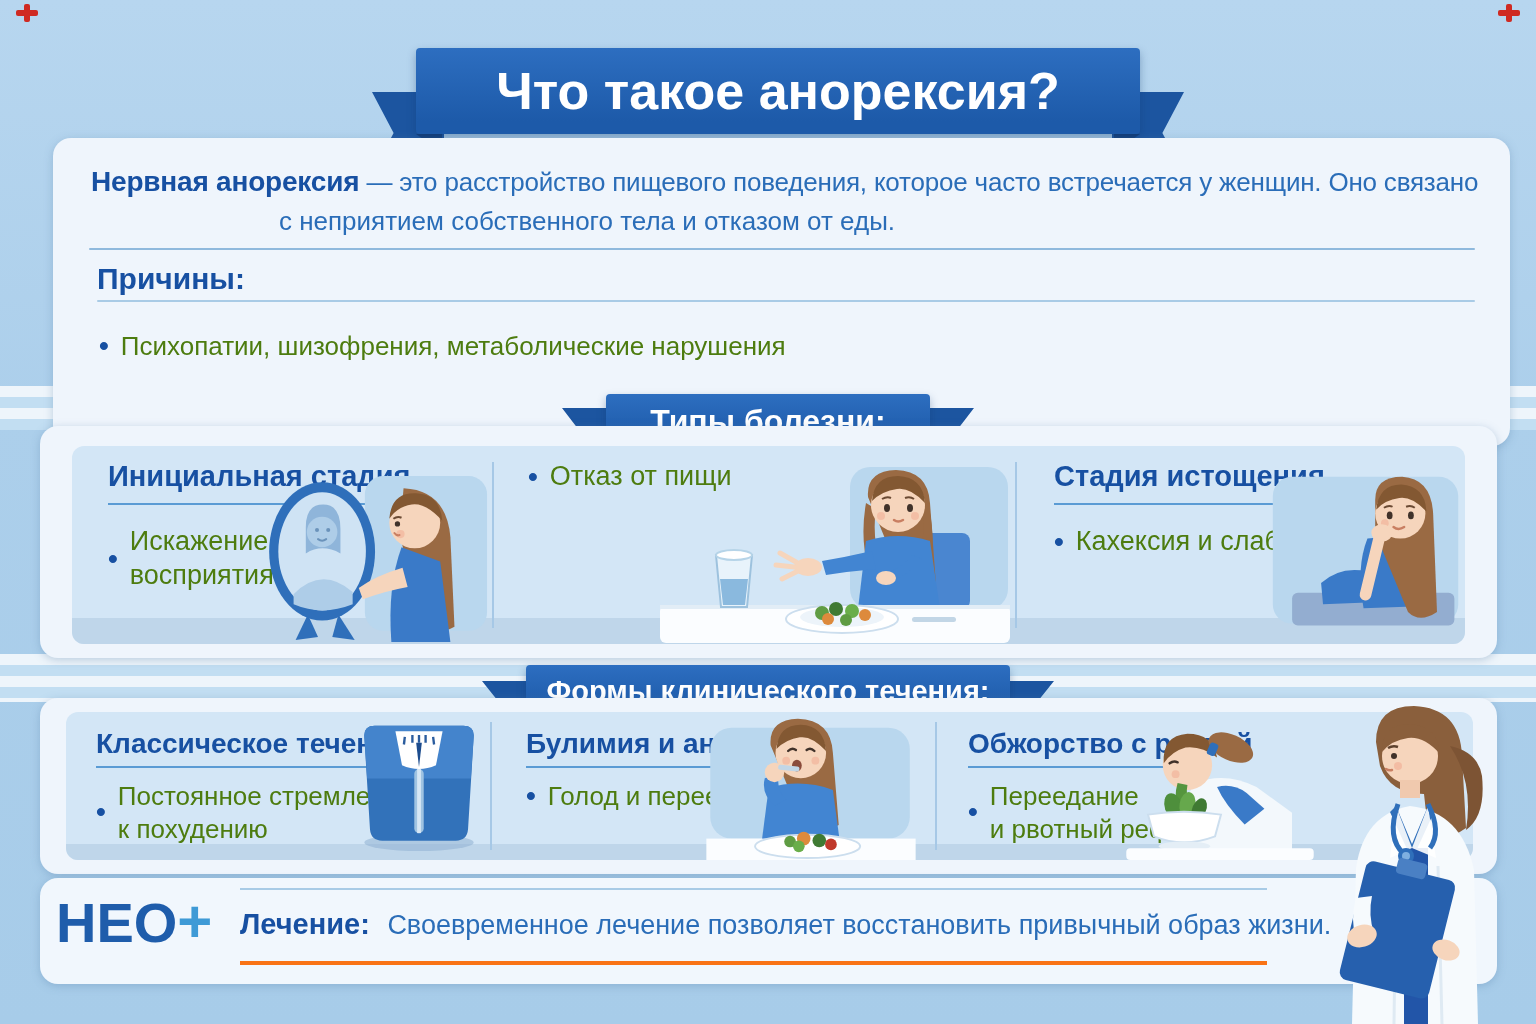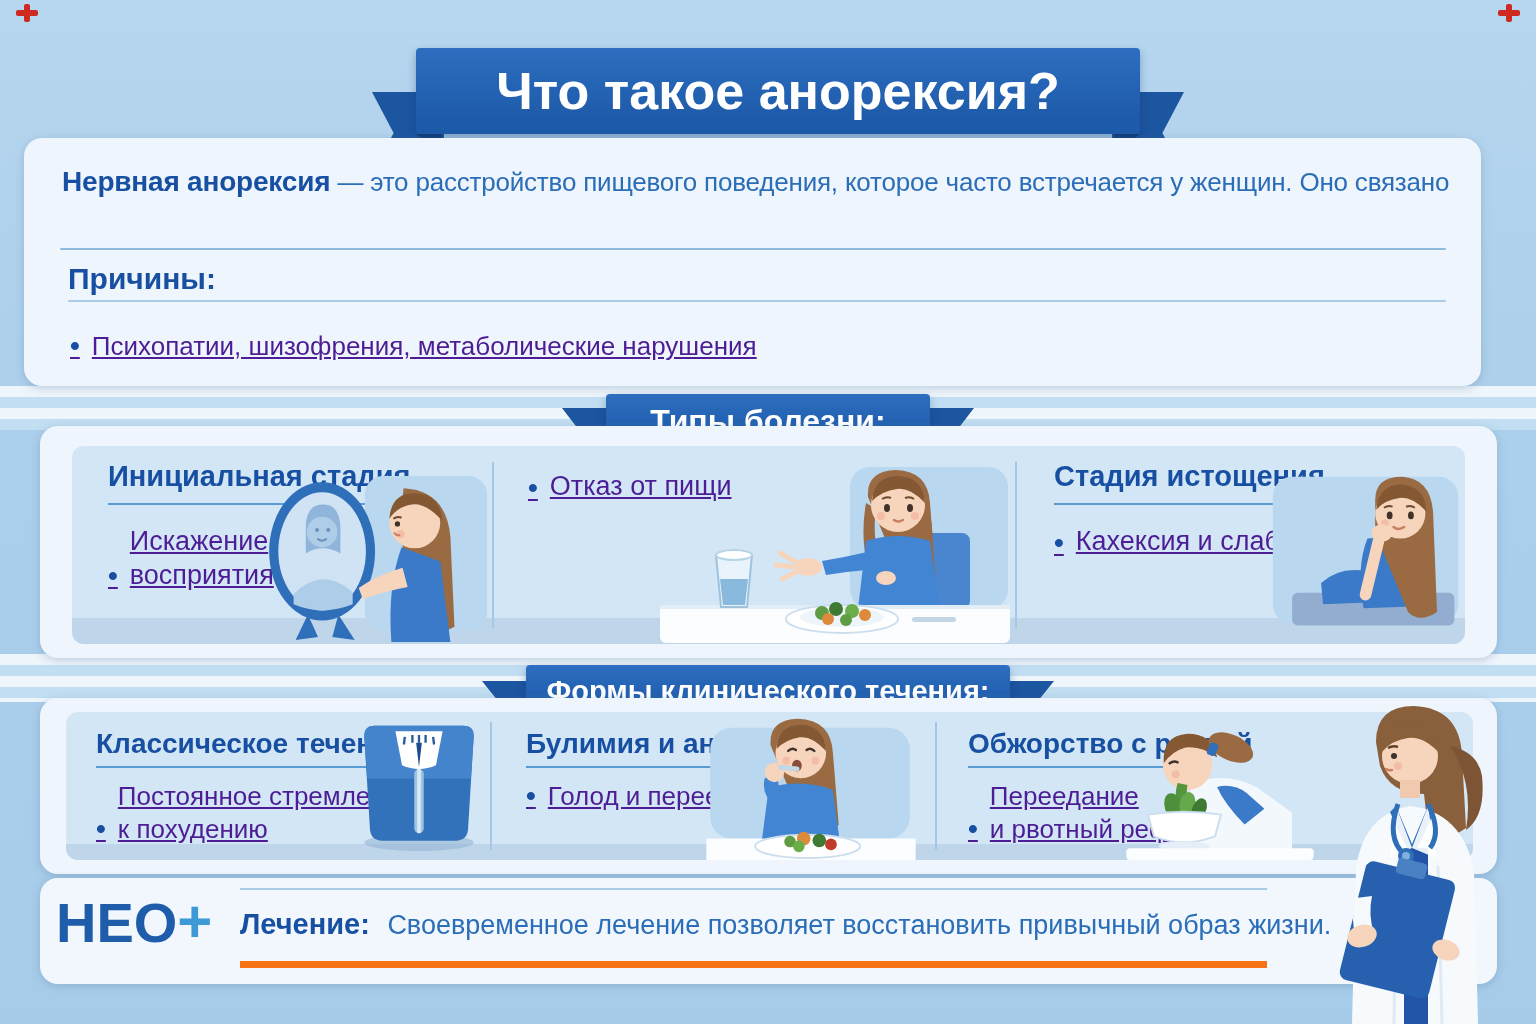--- a/index.html
+++ b/index.html
@@ -35,35 +35,35 @@
   .fold{position:absolute;background:#123f7e;}
   .fold-l{clip-path:polygon(0 0,100% 0,100% 100%);}
   .fold-r{clip-path:polygon(0 0,100% 0,0 100%);}
 
   .h-blue{color:#1750a2;font-weight:bold;}
   .t-blue{color:#2a6db8;}
   .intro-line1{position:absolute;left:38px;top:28px;font-size:26px;letter-spacing:-0.2px;white-space:nowrap;}
   .intro-line1 .lead{font-size:28px;}
   .intro-line2{position:absolute;left:226px;top:68px;font-size:26px;color:#2a6db8;}
   .causes-head{position:absolute;left:44px;top:124px;font-size:30px;}
-  .bullet{display:flex;align-items:flex-end;gap:12px;color:#4c1d95;font-size:26px;line-height:1.25;text-decoration:underline;}
+  .bullet{display:flex;align-items:center;gap:12px;color:#4d7c0f;font-size:26px;line-height:1.25;}
   .bullet::before{content:"•";color:#1750a2;font-weight:bold;font-size:28px;line-height:1.15;}
   .bullet-text{white-space:pre-line;}
   .col{position:absolute;}
   .col-head{display:block;font-size:29px;color:#1750a2;font-weight:bold;
             border-bottom:2px solid #5a9bd4;padding-bottom:10px;margin-bottom:20px;white-space:nowrap;}
   .illus{position:absolute;}
   .illus svg{display:block;width:100%;height:100%;}
 
   
   .logo{position:absolute;left:16px;top:14px;font-size:56px;font-weight:bold;
         color:#1f5dab;letter-spacing:0;line-height:1;}
   .logo .plus{color:#3e9ad6;font-size:60px;}
   .footer-text{position:absolute;left:200px;top:10px;right:230px;
-        border-top:2px solid #a8cbe6;border-bottom:7px solid #f97316;
+        border-top:2px solid #a8cbe6;border-bottom:4px solid #f97316;
         padding:18px 0 20px 0;font-size:27px;white-space:nowrap;}
   .footer-text .lbl{font-size:29px;margin-right:10px;}
 </style>
 </head>
 <body>
 
 <div class="page">
 
   <span class="corner" style="left:16px;top:4px;">
       <span class="b1"></span>
@@ -78,25 +78,26 @@
   <div class="stripe-band" style="top:654px;height:48px;"></div>
 
   <div class="ribbon" style="left:372px;top:46px;width:812px;height:140px;">
     <div class="tail tail-l" style="left:0;top:46px;width:72px;height:82px;"></div>
     <div class="tail tail-r" style="right:0;top:46px;width:72px;height:82px;"></div>
     <div class="fold fold-l" style="left:44px;top:88px;width:26px;height:18px;"></div>
     <div class="fold fold-r" style="right:44px;top:88px;width:26px;height:18px;"></div>
     <div class="ribbon-face" style="left:44px;top:2px;width:724px;height:86px;font-size:52px;">Что такое анорексия?</div>
   </div>
 
-  <div class="card" style="left:24px;top:138px;width:1457px;height:248px;">
+  <div class="card" style="left:53px;top:138px;width:1457px;height:308px;">
     <div class="intro-line1">
       <span class="h-blue lead">Нервная анорексия</span>
       <span class="t-blue">— это расстройство пищевого поведения, которое часто встречается у женщин. Оно связано</span>
     </div>
+    <div class="intro-line2">с неприятием собственного тела и отказом от еды.</div>
     <div class="hline" style="left:36px;top:110px;width:1386px;"></div>
     <div class="causes-head h-blue">Причины:</div>
     <div class="hline" style="left:44px;top:162px;width:1378px;background:#a9cbe6;"></div>
     <div class="bullet" style="position:absolute;left:46px;top:192px;width:700px;">
       <span class="bullet-text">Психопатии, шизофрения, метаболические нарушения</span>
     </div>
   </div>
 
   <div class="ribbon" style="left:562px;top:392px;width:412px;height:72px;">
     <div class="tail tail-l" style="left:0;top:16px;width:64px;height:50px;"></div>
@@ -136,21 +137,21 @@
           <circle cx="140" cy="49" r="2.6" fill="#40322a"></circle>
           <path d="M136 44 Q140 41 144 43" stroke="#6b4a33" stroke-width="2" fill="none"></path>
           <circle cx="143" cy="59" r="4" fill="#f2b39b" opacity=".7"></circle>
           <path d="M137 58 Q139 61 142 60" stroke="#c97f62" stroke-width="2" fill="none" stroke-linecap="round"></path>
           <path d="M144 72 L182 86 L192 165 L134 165 Q130 110 144 72 Z" fill="#3a7ac8"></path>
           <path d="M145 92 Q118 100 102 112 L106 123 Q128 115 150 111 Z" fill="#f6d5bc"></path>
         </svg>
       </div>
 
       <div class="col" style="left:456px;top:14px;width:420px;">
-        <div class="bullet" style="font-size:27px;margin-top:10px;">
+        <div class="bullet" style="font-size:27px;">
           <span class="bullet-text">Отказ от пищи</span>
         </div>
       </div>
       <div class="illus" style="left:588px;top:20px;width:350px;height:178px;">
         <svg viewBox="0 0 350 176">
           <rect x="190" y="0" width="158" height="142" rx="20" fill="#b9d7ee"></rect>
           <rect x="258" y="66" width="52" height="76" rx="8" fill="#4a86d0"></rect>
           <path d="M208 30 Q206 4 236 3 Q268 4 270 36 L276 118 Q258 130 244 118 Z" fill="#9a6a43"></path>
           <path d="M206 36 Q200 70 208 100 L220 98 Q212 68 216 42 Z" fill="#9a6a43"></path>
           <path d="M268 36 Q276 70 270 100 L258 98 Q266 68 262 42 Z" fill="#9a6a43"></path>

